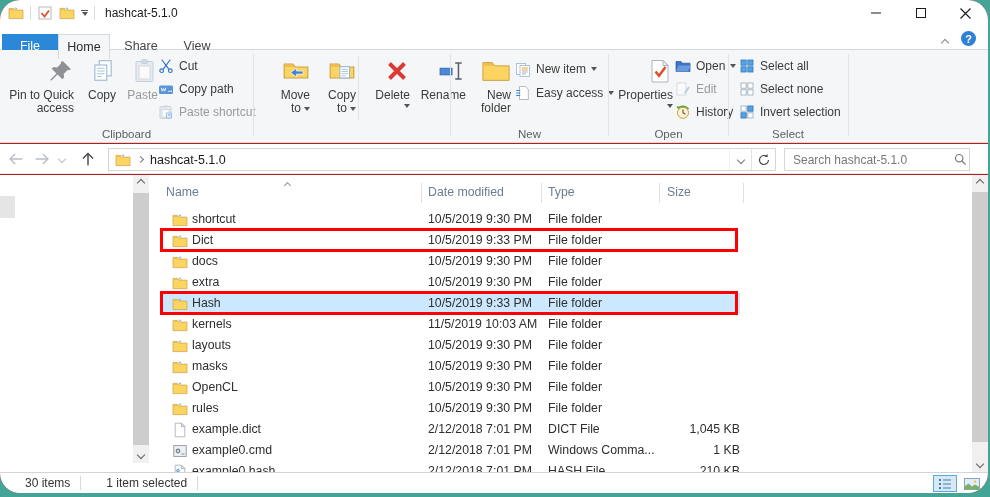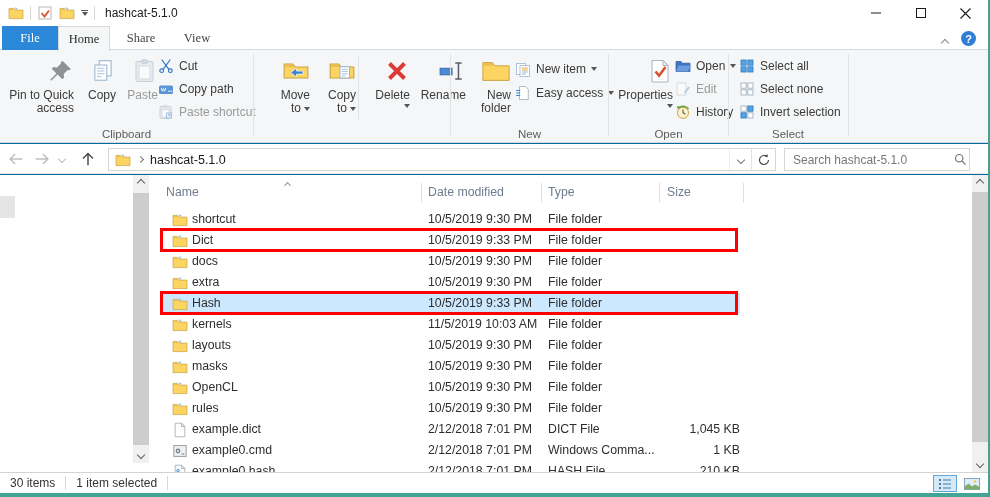--- a/index.html
+++ b/index.html
@@ -1,32 +1,32 @@
 <!DOCTYPE html>
 <html><head>
 <meta charset="utf-8">
 <style>
   *{margin:0;padding:0;box-sizing:border-box;}
   html,body{width:990px;height:497px;overflow:hidden;}
   body{font-family:"Liberation Sans","DejaVu Sans",sans-serif;font-size:12px;color:#2b2b2b;-webkit-font-smoothing:antialiased;}
   #stage{position:relative;width:990px;height:497px;background:#44a495;}
-  .window{position:absolute;left:0;top:0;width:988px;height:493px;background:#0369a1;overflow:hidden;}
+  .window{position:absolute;left:0;top:0;width:988px;height:493px;background:#b91c1c;overflow:hidden;border-radius:20px;}
 
   
   .titlebar{position:absolute;left:0;top:0;width:100%;height:26px;background:#fff;display:flex;align-items:center;}
   .qat{display:flex;align-items:center;gap:6px;padding-left:8px;}
   .qat .sep{width:1px;height:14px;background:#d9d9d9;}
   .qatbtn{display:flex;align-items:center;gap:2px;}
   .title{margin-left:10px;font-size:12px;color:#1a1a1a;}
   .wincontrols{position:absolute;right:0;top:0;height:26px;display:flex;}
   .wcbtn{width:45px;height:26px;display:flex;align-items:center;justify-content:center;}
 
   
   .tabrow{position:absolute;left:0;top:26px;width:100%;height:24px;background:#fff;border-bottom:1px solid #d8d9da;}
-  .tab{position:absolute;top:0;height:24px;display:flex;align-items:center;justify-content:center;font-size:12.5px;color:#444;font-family:Liberation Serif, serif;}
+  .tab{position:absolute;top:8px;height:24px;display:flex;align-items:center;justify-content:center;font-size:12.5px;color:#444;}
   .tab-file{left:2px;width:56px;background:#2b88d8;color:#fff;}
   .tab-home{left:58px;width:52px;background:#f5f6f7;border:1px solid #d8d9da;border-bottom:none;height:25px;z-index:2;color:#2b2b2b;}
   .tab-share{left:112px;width:58px;}
   .tab-view{left:170px;width:54px;}
   .ribbon-min{position:absolute;right:40px;top:9px;}
   .helpbtn{position:absolute;right:12px;top:5px;width:15px;height:15px;border-radius:50%;background:#2f7fd6;color:#fff;font-size:11px;font-weight:bold;display:flex;align-items:center;justify-content:center;}
 
   
   .ribbon{position:absolute;left:0;top:50px;width:100%;height:93px;background:#f5f6f7;border-bottom:1px solid #d8d9da;}
   .grp{position:absolute;top:0;height:100%;}
@@ -81,21 +81,21 @@
   .ficon{position:absolute;left:12px;top:2px;width:16px;height:16px;}
   .c-name{left:32px;}
   .c-date{left:268px;}
   .c-type{left:388px;}
   .c-size{left:505px;width:75px;text-align:right;}
   .selbg{position:absolute;left:2px;top:0;width:578px;height:21px;background:#cce8ff;}
   .redbox{position:absolute;left:0;top:-2px;width:578px;height:24px;border:3px solid #fe0000;z-index:3;}
 
   
   .statusbar{position:absolute;left:0;top:472px;width:100%;height:21px;background:#fff;border-top:1px solid #d4d4d4;display:flex;align-items:center;}
-  .statusbar .txt{padding:0 10px;color:#333;}
+  .statusbar .txt{padding:0 10px;color:#333;margin-left:15px;}
   .statusbar .ssep{width:1px;height:14px;background:#d8d8d8;}
   .viewtoggles{position:absolute;right:4px;top:2px;display:flex;gap:3px;}
   .vbtn{width:24px;height:17px;display:flex;align-items:center;justify-content:center;border:1px solid transparent;}
   .vbtn.active{background:#d5e9f7;border-color:#5fa8dc;}
 
   .desktop-right{position:absolute;right:0;top:0;width:2px;height:497px;background:#44a495;}
   .desktop-bottom{position:absolute;left:0;top:493px;width:990px;height:4px;background:#44a495;}
   svg{display:block;}
 </style>
 </head>

